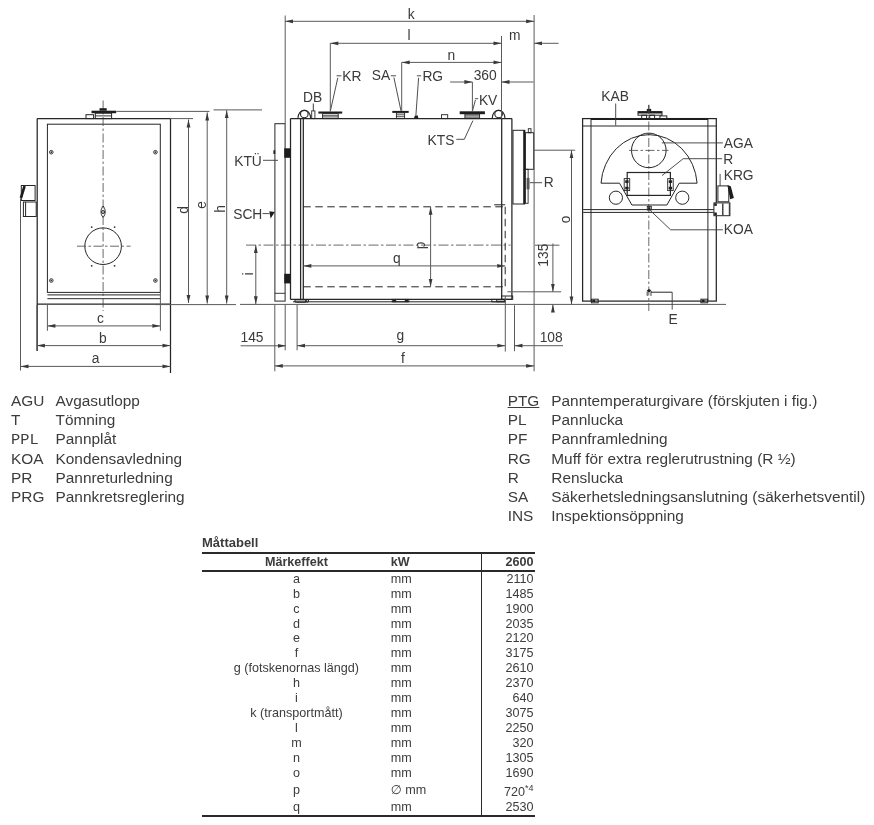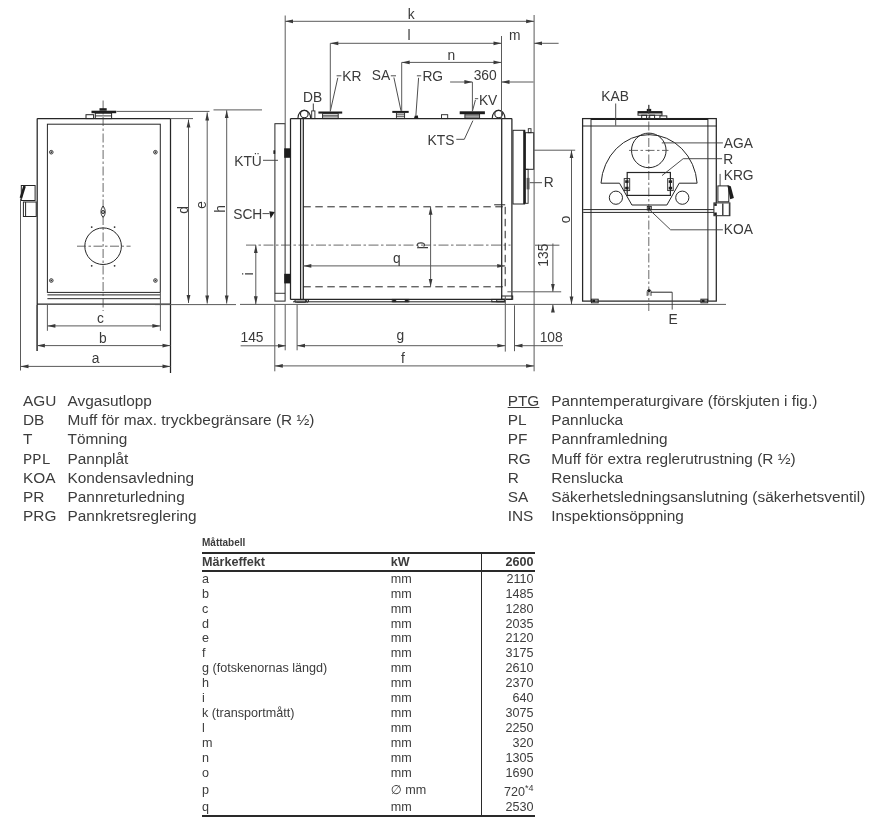--- a/index.html
+++ b/index.html
@@ -3,26 +3,26 @@
 <meta charset="utf-8">
 <style>
 html,body{margin:0;padding:0;background:#fff;}
 #page{position:relative;width:874px;height:825px;background:#fff;overflow:hidden;font-family:"Liberation Sans",sans-serif;}
 svg{position:absolute;left:0;top:0;}
 svg text{font-family:"Liberation Sans",sans-serif;font-size:13.8px;fill:#3a3a3a;}
 .leg{position:absolute;font-size:15.4px;color:#3c3c3c;}
 .leg .row{height:19.25px;line-height:19.25px;white-space:nowrap;}
 .leg .t{display:inline-block;}
 #tablewrap{position:absolute;left:202px;top:536px;width:333px;font-size:12.6px;color:#3c3c3c;}
-#ttitle{font-weight:bold;font-size:10px;height:15.5px;line-height:14px;}
+#ttitle{font-weight:bold;font-size:13px;height:15.5px;line-height:14px;}
 table{border-collapse:collapse;width:333px;table-layout:fixed;}
 td{padding:0;vertical-align:middle;}
 tr.hdr td{font-weight:bold;height:16.2px;line-height:16.2px;}
 tr.r td{height:14.93px;line-height:14.93px;}
-td.c1{width:184px;}
+td.c1{width:184px;text-align:center;}
 td.c2{width:87.5px;}
 td.c3{width:50.5px;text-align:right;border-left:1.2px solid #2a2a2a;padding-right:1.5px;}
 </style>
 </head>
 <body>
 <div id="page">
 <svg width="874" height="392" viewBox="0 0 874 392">
 <defs>
 <marker id="ar" markerWidth="9" markerHeight="6" refX="8.2" refY="3" orient="auto-start-reverse" markerUnits="userSpaceOnUse">
           <path d="M0.2,1.1 L8.2,3 L0.2,4.9 Z" fill="#3a3a3a"></path>
@@ -375,23 +375,22 @@
 
 <g stroke="#262626" stroke-width="1">
 <rect x="591.4" y="299.2" width="6.8" height="3.6"></rect>
 <rect x="592.4" y="299.8" width="2.6" height="2.2" fill="#1d1d1d" stroke="none"></rect>
 <rect x="700.9" y="299.2" width="6.8" height="3.6"></rect>
 <rect x="701.9" y="299.8" width="2.6" height="2.2" fill="#1d1d1d" stroke="none"></rect>
 </g>
 </g>
 </svg>
 
-<div class="leg" style="left:23px;top:390.9px;">
+<div class="leg" style="left:11px;top:390.9px;">
 <div class="row"><span class="t" style="width:44.5px;">AGU</span>Avgasutlopp</div>
-<div class="row"><span class="t" style="width:44.5px;">DB</span>Muff för max. tryckbegränsare (R ½)</div>
 <div class="row"><span class="t" style="width:44.5px;">T</span>Tömning</div>
 <div class="row"><span class="t" style="width:44.5px;font-family:Liberation Mono, monospace;">PPL</span>Pannplåt</div>
 <div class="row"><span class="t" style="width:44.5px;">KOA</span>Kondensavledning</div>
 <div class="row"><span class="t" style="width:44.5px;">PR</span>Pannreturledning</div>
 <div class="row"><span class="t" style="width:44.5px;">PRG</span>Pannkretsreglering</div>
 </div>
 
 <div class="leg" style="left:507.7px;top:390.9px;">
 <div class="row"><span class="t" style="width:43.6px;text-decoration:underline;">PTG</span>Panntemperaturgivare (förskjuten i fig.)</div>
 <div class="row"><span class="t" style="width:43.6px;">PL</span>Pannlucka</div>
@@ -417,21 +416,21 @@
             <td class="c3">2110</td>
           </tr>
 <tr class="r">
             <td class="c1">b</td>
             <td class="c2">mm</td>
             <td class="c3">1485</td>
           </tr>
 <tr class="r">
             <td class="c1">c</td>
             <td class="c2">mm</td>
-            <td class="c3">1280</td>
+            <td class="c3">1900</td>
           </tr>
 <tr class="r">
             <td class="c1">d</td>
             <td class="c2">mm</td>
             <td class="c3">2035</td>
           </tr>
 <tr class="r">
             <td class="c1">e</td>
             <td class="c2">mm</td>
             <td class="c3">2120</td>

